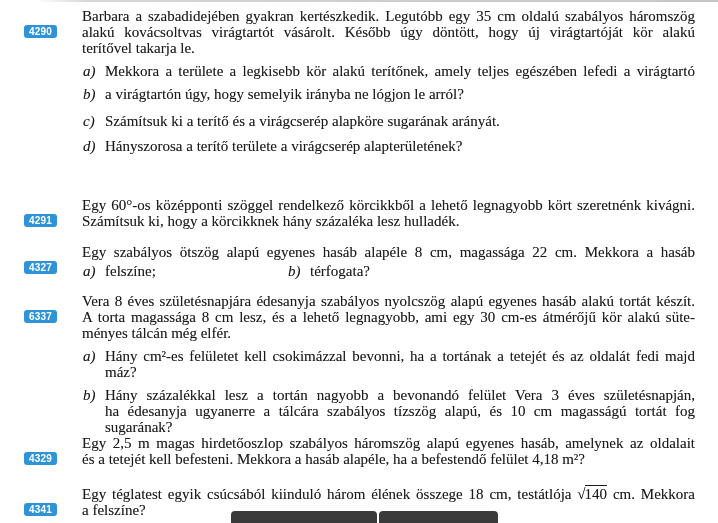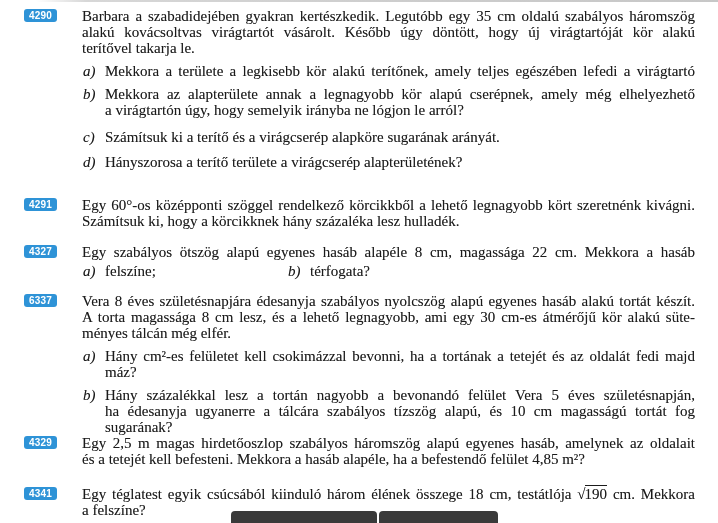--- a/index.html
+++ b/index.html
@@ -10,21 +10,21 @@
     position: relative;
     font-family: "Liberation Serif", "DejaVu Serif", serif;
     color: #1b1b1b;
   }
   .top-edge {
     position: absolute; top: 0; left: 0; width: 718px; height: 2px;
     background: linear-gradient(to right, #ffffff 0%, #ffffff 5%, #d7d7d7 12%, #cccccc 60%, #c7c7c7 100%);
   }
   .problem { position: absolute; left: 0; width: 718px; }
   .badge {
-    position: absolute; left: 24px; top: 1px;
+    position: absolute; left: 24px; top: 17px;
     width: 33px; height: 13px;
     background: #2e93d7;
     border-radius: 3px;
     color: #ffffff;
     font-family: "Liberation Sans", sans-serif;
     font-size: 10px; font-weight: bold; letter-spacing: 0.2px;
     display: flex; align-items: center; justify-content: center;
     text-shadow: none;
   }
   .pbody {
@@ -70,21 +70,20 @@
     <div class="lst">terítővel takarja le.</div>
     <div class="sub mt7">
       <span class="mk">a)</span>
       <div class="stx">
         <div class="ln">Mekkora a területe a legkisebb kör alakú terítőnek, amely teljes egészében lefedi a virágtartó</div>
       </div>
     </div>
     <div class="sub mt7">
       <span class="mk">b)</span>
       <div class="stx">
-        <div class="ln">Mekkora az alapterülete annak a legnagyobb kör alapú cserépnek, amely még elhelyezhető</div>
         <div class="lst">a virágtartón úgy, hogy semelyik irányba ne lógjon le arról?</div>
       </div>
     </div>
     <div class="sub mt11">
       <span class="mk">c)</span>
       <div class="stx">
         <div class="lst">Számítsuk ki a terítő és a virágcserép alapköre sugarának arányát.</div>
       </div>
     </div>
     <div class="sub mt9">
@@ -129,41 +128,41 @@
     <div class="lst">ményes tálcán még elfér.</div>
     <div class="sub mt7">
       <span class="mk">a)</span>
       <div class="stx">
         <div class="ln">Hány cm²-es felületet kell csokimázzal bevonni, ha a tortának a tetejét és az oldalát fedi majd máz?</div>
       </div>
     </div>
     <div class="sub mt7">
       <span class="mk">b)</span>
       <div class="stx">
-        <div class="ln">Hány százalékkal lesz a tortán nagyobb a bevonandó felület Vera 5 éves születésnapján,</div>
+        <div class="ln">Hány százalékkal lesz a tortán nagyobb a bevonandó felület Vera 3 éves születésnapján,</div>
         <div class="ln">ha édesanyja ugyanerre a tálcára szabályos tízszög alapú, és 10 cm magasságú tortát fog</div>
         <div class="lst">sugarának?</div>
       </div>
     </div>
   </div>
 </div>
 
 <div class="problem" style="top:435px">
   <span class="badge">4329</span>
   <div class="pbody">
     <div class="ln">Egy 2,5 m magas hirdetőoszlop szabályos háromszög alapú egyenes hasáb, amelynek az oldalait</div>
-    <div class="lst">és a tetejét kell befesteni. Mekkora a hasáb alapéle, ha a befestendő felület 4,85 m²?</div>
+    <div class="lst">és a tetejét kell befesteni. Mekkora a hasáb alapéle, ha a befestendő felület 4,18 m²?</div>
   </div>
 </div>
 
 <div class="problem" style="top:486px">
   <span class="badge">4341</span>
   <div class="pbody">
     <div class="ln">
-      <span>Egy téglatest egyik csúcsából kiinduló három élének összege 18 cm, testátlója </span><span class="radical">√</span><span class="radicand">190</span><span> cm. Mekkora</span>
+      <span>Egy téglatest egyik csúcsából kiinduló három élének összege 18 cm, testátlója </span><span class="radical">√</span><span class="radicand">140</span><span> cm. Mekkora</span>
     </div>
     <div class="lst">a felszíne?</div>
   </div>
 </div>
 
 <div class="overlay">
   <div class="overlay-btn left"></div>
   <div class="overlay-btn right"></div>
 </div>
 

